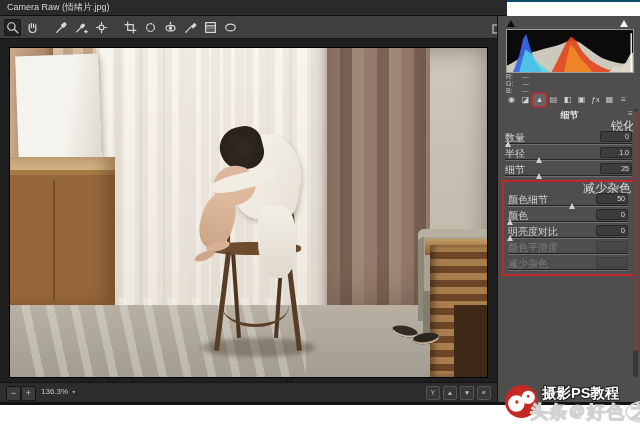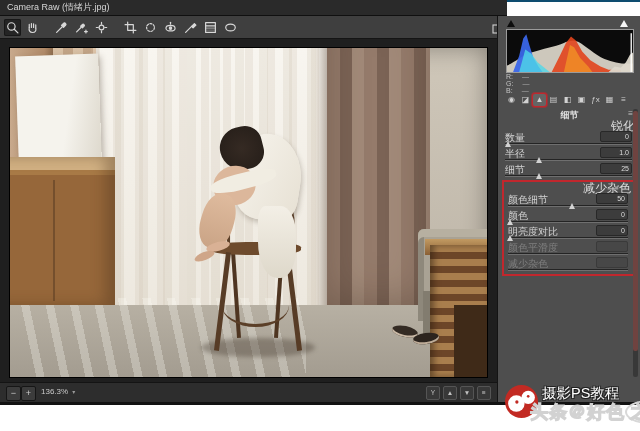--- a/index.html
+++ b/index.html
@@ -113,21 +113,21 @@
   .sthumb{position:absolute;top:1px;width:0;height:0;margin-left:-3px;
           border-left:3.5px solid transparent;border-right:3.5px solid transparent;border-bottom:6px solid #d2d2d2;}
   .section.hl{border:2px solid #c1272d;padding:1px 2px;margin:1px 0 0 -1px;}
   .srow.dis .slabel{color:#7f7f7f;}
   .srow.dis .sval{background:#474747;border-color:#3a3a3a;}
   #pscroll{position:absolute;left:135px;top:93px;width:5px;height:268px;background:#383838;border-radius:2px;}
   #pscroll-thumb{position:absolute;left:0;top:2px;width:5px;height:240px;background:#6f4340;border-radius:2px;}
   
   #watermark{position:absolute;left:500px;top:378px;width:140px;height:53px;pointer-events:none;}
   #wm-logo{position:absolute;left:4px;top:6px;width:35px;height:35px;}
-  #wm-line1{position:absolute;left:42px;top:6px;font-size:14.5px;font-weight:normal;color:#ffffff;white-space:nowrap;
+  #wm-line1{position:absolute;left:42px;top:6px;font-size:14.5px;font-weight:bold;color:#ffffff;white-space:nowrap;
      text-shadow:-1px -1px 0 #222,1px -1px 0 #222,-1px 1px 0 #222,1px 1px 0 #222;}
   #wm-line2{position:absolute;left:30px;top:22px;font-size:18px;font-weight:bold;white-space:nowrap;
      color:rgba(130,130,130,.30);-webkit-text-stroke:1.2px #d2d2d2;letter-spacing:1px;}
   #wm-oval{border:2px solid #d8d8d8;border-radius:50%;padding:0 3px;}
 </style>
 </head>
 <body>
 
 <div id="screen">
   <div id="app">

